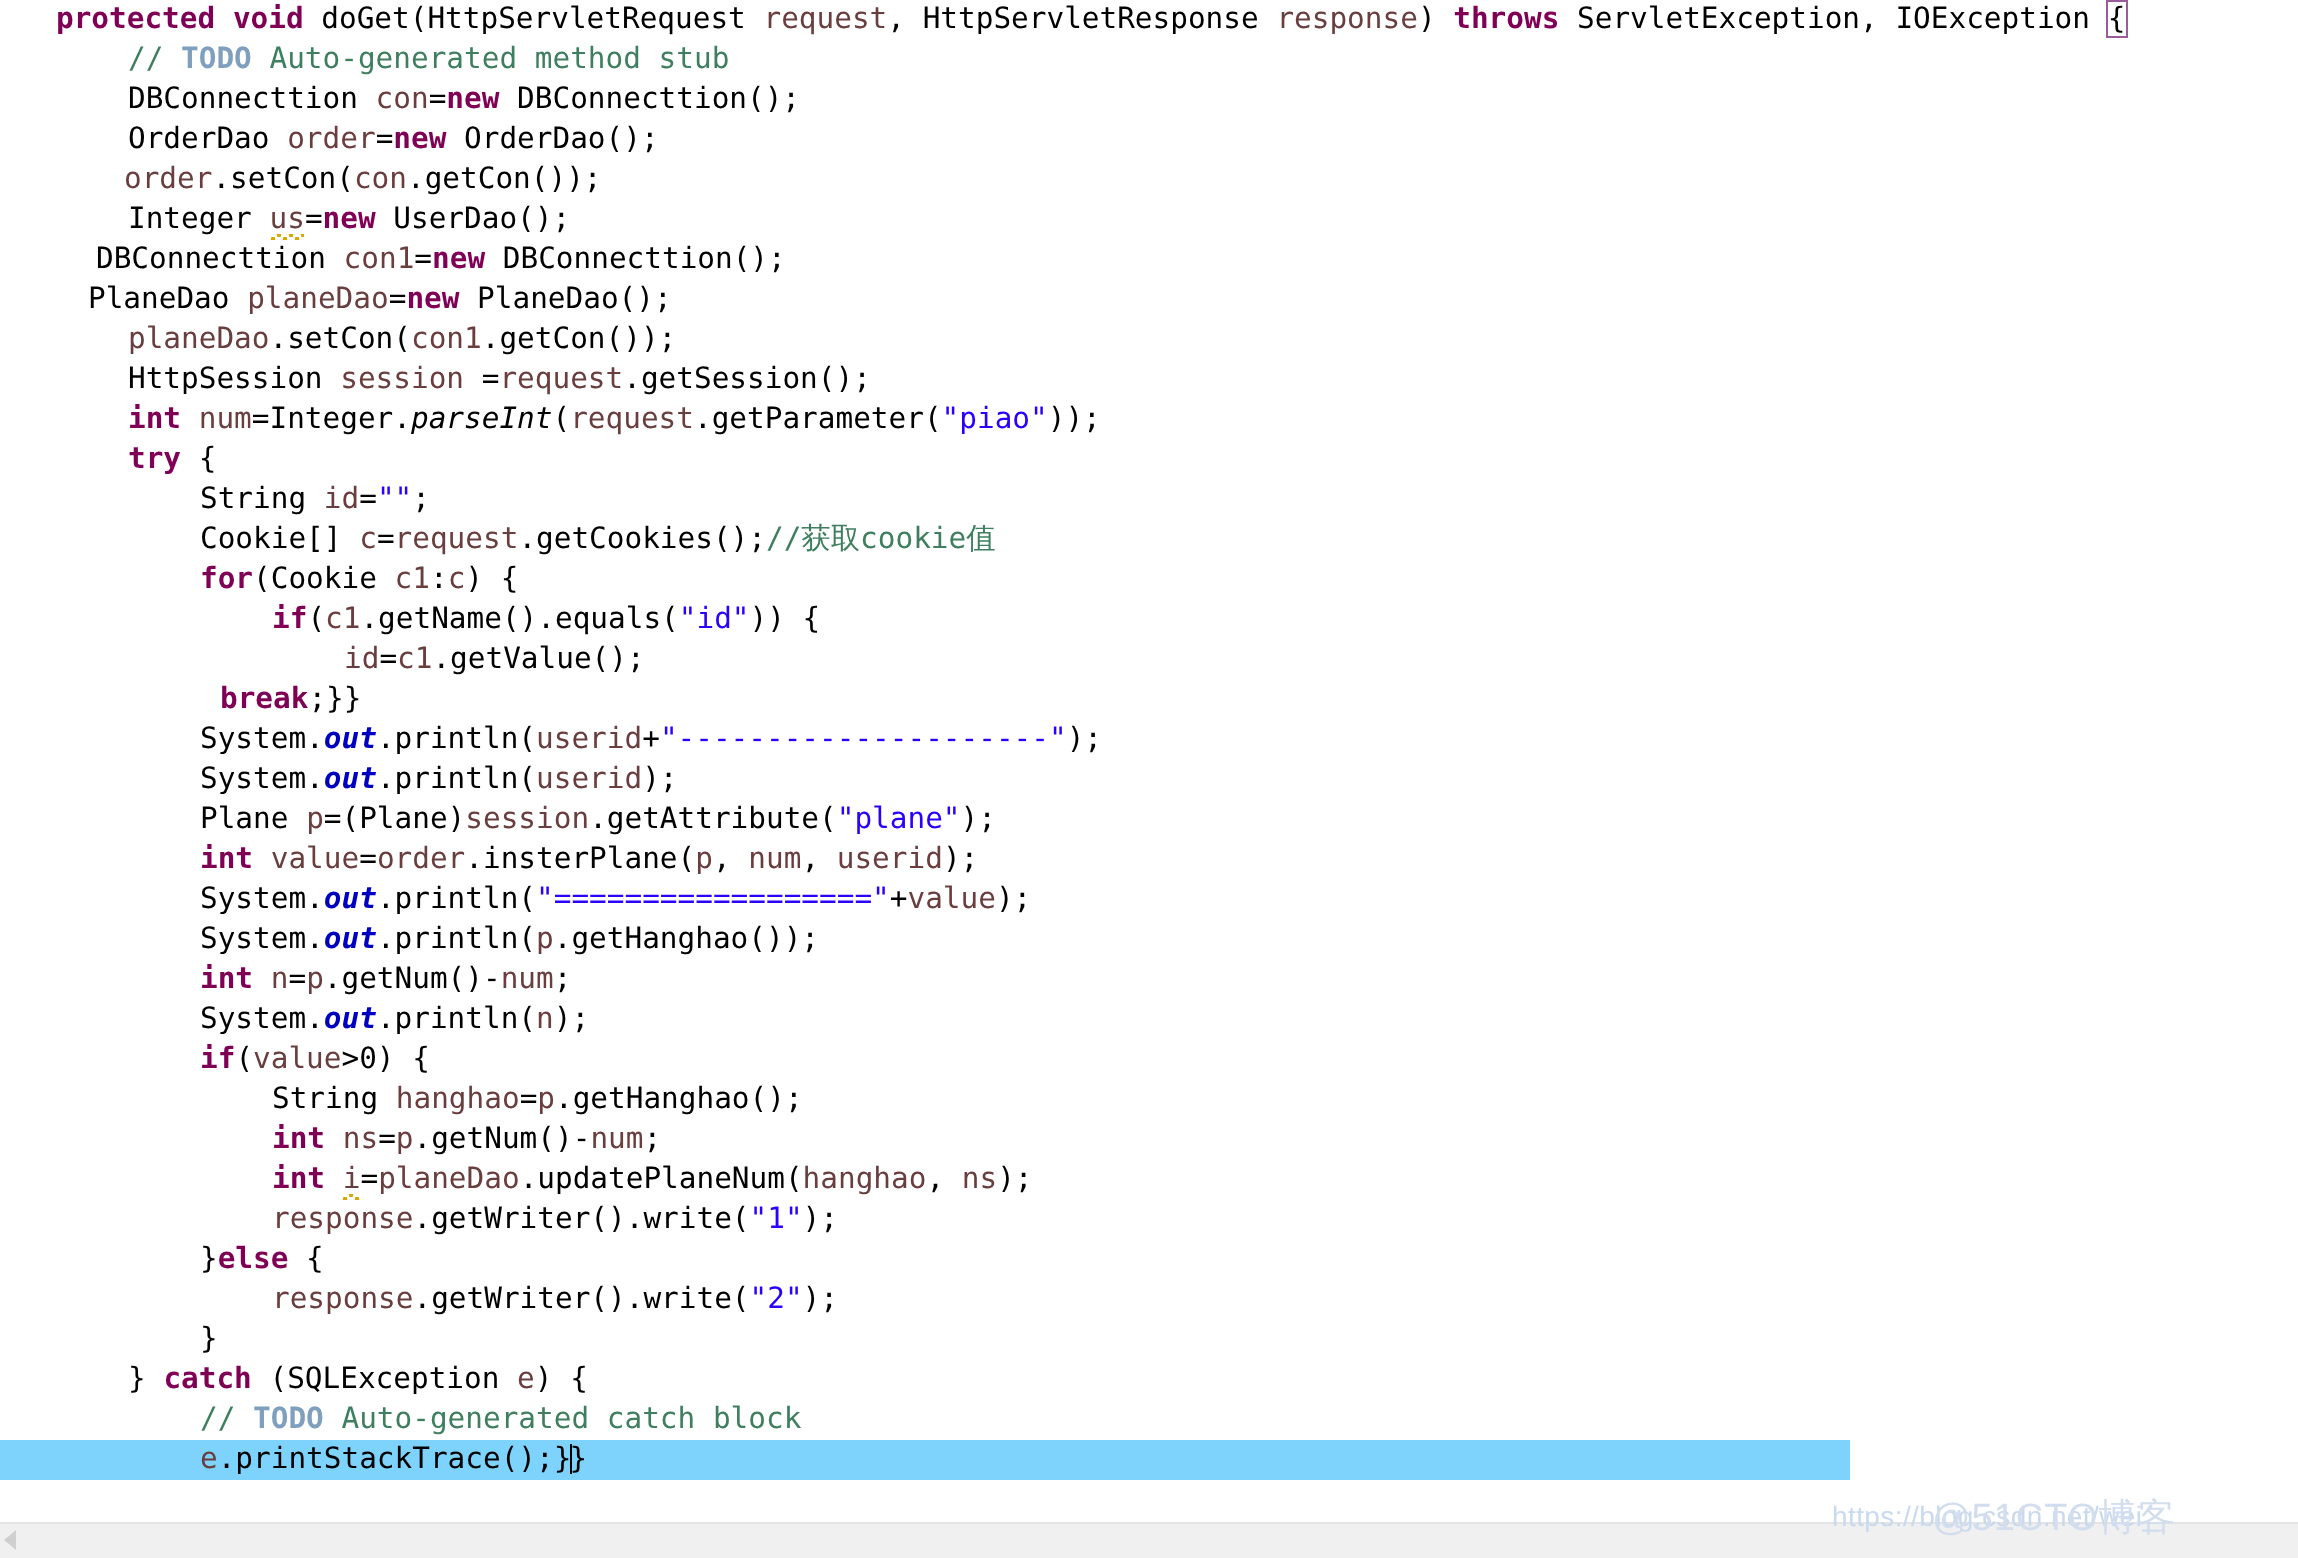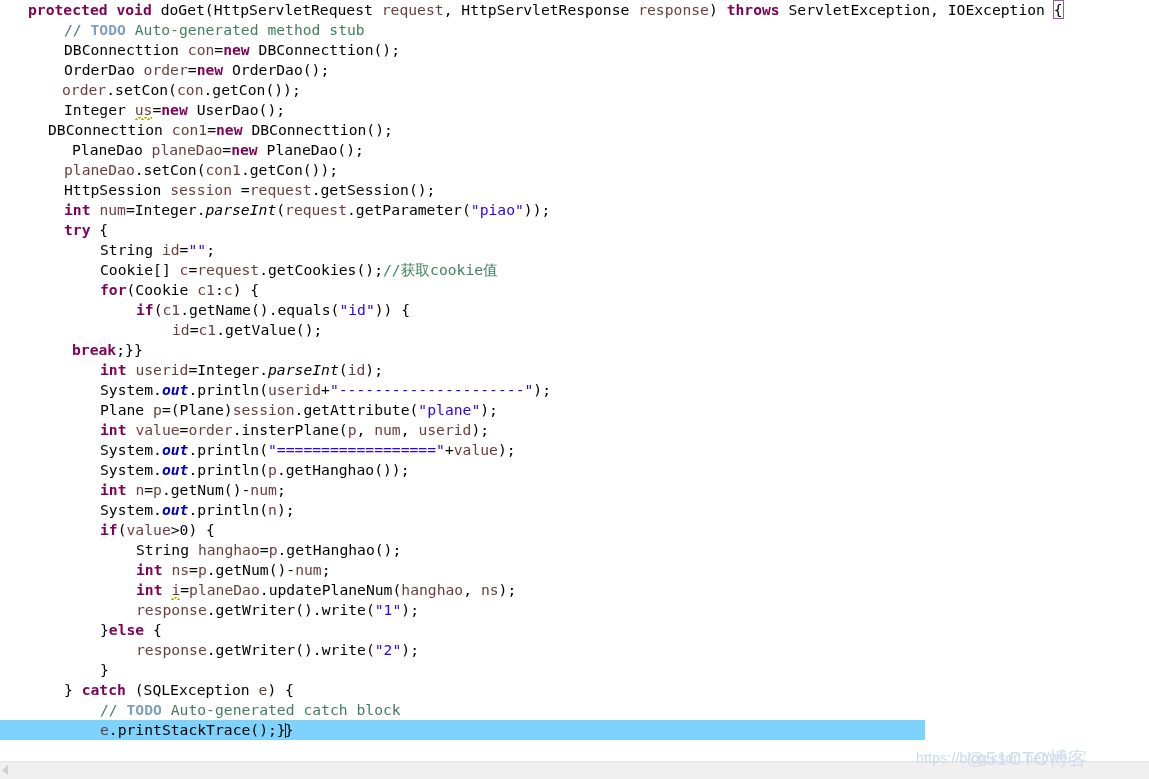--- a/index.html
+++ b/index.html
@@ -148,33 +148,33 @@
 <div id="editor">
 
   <div class="code-area" id="code-area">
       <div class="line"><span class="line-inner" style="padding-left: 28px;"><span class="kw">protected</span><span class="plain"> </span><span class="kw">void</span><span class="plain"> doGet(HttpServletRequest </span><span class="lvar">request</span><span class="plain">, HttpServletResponse </span><span class="lvar">response</span><span class="plain">) </span><span class="kw">throws</span><span class="plain"> ServletException, IOException </span><span class="brmatch">{</span></span></div>
       <div class="line"><span class="line-inner" style="padding-left: 64px;"><span class="cmt">// </span><span class="todo">TODO</span><span class="cmt"> Auto-generated method stub</span></span></div>
       <div class="line"><span class="line-inner" style="padding-left: 64px;"><span class="plain">DBConnecttion </span><span class="lvar">con</span><span class="plain">=</span><span class="kw">new</span><span class="plain"> DBConnecttion();</span></span></div>
       <div class="line"><span class="line-inner" style="padding-left: 64px;"><span class="plain">OrderDao </span><span class="lvar">order</span><span class="plain">=</span><span class="kw">new</span><span class="plain"> OrderDao();</span></span></div>
       <div class="line"><span class="line-inner" style="padding-left: 62px;"><span class="lvar">order</span><span class="plain">.setCon(</span><span class="lvar">con</span><span class="plain">.getCon());</span></span></div>
       <div class="line"><span class="line-inner" style="padding-left: 64px;"><span class="plain">Integer </span><span class="lvar warn">us</span><span class="plain">=</span><span class="kw">new</span><span class="plain"> UserDao();</span></span></div>
       <div class="line"><span class="line-inner" style="padding-left: 48px;"><span class="plain">DBConnecttion </span><span class="lvar">con1</span><span class="plain">=</span><span class="kw">new</span><span class="plain"> DBConnecttion();</span></span></div>
-      <div class="line"><span class="line-inner" style="padding-left: 72px;"><span class="plain">PlaneDao </span><span class="lvar">planeDao</span><span class="plain">=</span><span class="kw">new</span><span class="plain"> PlaneDao();</span></span></div>
+      <div class="line"><span class="line-inner" style="padding-left: 44px;"><span class="plain">PlaneDao </span><span class="lvar">planeDao</span><span class="plain">=</span><span class="kw">new</span><span class="plain"> PlaneDao();</span></span></div>
       <div class="line"><span class="line-inner" style="padding-left: 64px;"><span class="lvar">planeDao</span><span class="plain">.setCon(</span><span class="lvar">con1</span><span class="plain">.getCon());</span></span></div>
       <div class="line"><span class="line-inner" style="padding-left: 64px;"><span class="plain">HttpSession </span><span class="lvar">session</span><span class="plain"> =</span><span class="lvar">request</span><span class="plain">.getSession();</span></span></div>
       <div class="line"><span class="line-inner" style="padding-left: 64px;"><span class="kw">int</span><span class="plain"> </span><span class="lvar">num</span><span class="plain">=Integer.</span><span class="smeth">parseInt</span><span class="plain">(</span><span class="lvar">request</span><span class="plain">.getParameter(</span><span class="str">"piao"</span><span class="plain">));</span></span></div>
       <div class="line"><span class="line-inner" style="padding-left: 64px;"><span class="kw">try</span><span class="plain"> {</span></span></div>
       <div class="line"><span class="line-inner" style="padding-left: 100px;"><span class="plain">String </span><span class="lvar">id</span><span class="plain">=</span><span class="str">""</span><span class="plain">;</span></span></div>
       <div class="line"><span class="line-inner" style="padding-left: 100px;"><span class="plain">Cookie[] </span><span class="lvar">c</span><span class="plain">=</span><span class="lvar">request</span><span class="plain">.getCookies();</span><span class="cmt">//获取cookie值</span></span></div>
       <div class="line"><span class="line-inner" style="padding-left: 100px;"><span class="kw">for</span><span class="plain">(Cookie </span><span class="lvar">c1</span><span class="plain">:</span><span class="lvar">c</span><span class="plain">) {</span></span></div>
       <div class="line"><span class="line-inner" style="padding-left: 136px;"><span class="kw">if</span><span class="plain">(</span><span class="lvar">c1</span><span class="plain">.getName().equals(</span><span class="str">"id"</span><span class="plain">)) {</span></span></div>
       <div class="line"><span class="line-inner" style="padding-left: 172px;"><span class="lvar">id</span><span class="plain">=</span><span class="lvar">c1</span><span class="plain">.getValue();</span></span></div>
-      <div class="line"><span class="line-inner" style="padding-left: 72px;"><span class="kw">break</span><span class="plain">;}}</span></span></div>
-      <div class="line"><span class="line-inner" style="padding-left: 100px;"><span class="kw">int</span><span class="plain"> </span><span class="lvar">userid</span><span class="plain">=Integer.</span><span class="smeth">parseInt</span><span class="plain">(</span><span class="lvar">id</span><span class="plain">);</span></span></div>
+      <div class="line"><span class="line-inner" style="padding-left: 110px;"><span class="kw">break</span><span class="plain">;}}</span></span></div>
       <div class="line"><span class="line-inner" style="padding-left: 100px;"><span class="plain">System.</span><span class="field">out</span><span class="plain">.println(</span><span class="lvar">userid</span><span class="plain">+</span><span class="str">"---------------------"</span><span class="plain">);</span></span></div>
+      <div class="line"><span class="line-inner" style="padding-left: 100px;"><span class="plain">System.</span><span class="field">out</span><span class="plain">.println(</span><span class="lvar">userid</span><span class="plain">);</span></span></div>
       <div class="line"><span class="line-inner" style="padding-left: 100px;"><span class="plain">Plane </span><span class="lvar">p</span><span class="plain">=(Plane)</span><span class="lvar">session</span><span class="plain">.getAttribute(</span><span class="str">"plane"</span><span class="plain">);</span></span></div>
       <div class="line"><span class="line-inner" style="padding-left: 100px;"><span class="kw">int</span><span class="plain"> </span><span class="lvar">value</span><span class="plain">=</span><span class="lvar">order</span><span class="plain">.insterPlane(</span><span class="lvar">p</span><span class="plain">, </span><span class="lvar">num</span><span class="plain">, </span><span class="lvar">userid</span><span class="plain">);</span></span></div>
       <div class="line"><span class="line-inner" style="padding-left: 100px;"><span class="plain">System.</span><span class="field">out</span><span class="plain">.println(</span><span class="str">"=================="</span><span class="plain">+</span><span class="lvar">value</span><span class="plain">);</span></span></div>
       <div class="line"><span class="line-inner" style="padding-left: 100px;"><span class="plain">System.</span><span class="field">out</span><span class="plain">.println(</span><span class="lvar">p</span><span class="plain">.getHanghao());</span></span></div>
       <div class="line"><span class="line-inner" style="padding-left: 100px;"><span class="kw">int</span><span class="plain"> </span><span class="lvar">n</span><span class="plain">=</span><span class="lvar">p</span><span class="plain">.getNum()-</span><span class="lvar">num</span><span class="plain">;</span></span></div>
       <div class="line"><span class="line-inner" style="padding-left: 100px;"><span class="plain">System.</span><span class="field">out</span><span class="plain">.println(</span><span class="lvar">n</span><span class="plain">);</span></span></div>
       <div class="line"><span class="line-inner" style="padding-left: 100px;"><span class="kw">if</span><span class="plain">(</span><span class="lvar">value</span><span class="plain">&gt;0) {</span></span></div>
       <div class="line"><span class="line-inner" style="padding-left: 136px;"><span class="plain">String </span><span class="lvar">hanghao</span><span class="plain">=</span><span class="lvar">p</span><span class="plain">.getHanghao();</span></span></div>
       <div class="line"><span class="line-inner" style="padding-left: 136px;"><span class="kw">int</span><span class="plain"> </span><span class="lvar">ns</span><span class="plain">=</span><span class="lvar">p</span><span class="plain">.getNum()-</span><span class="lvar">num</span><span class="plain">;</span></span></div>
       <div class="line"><span class="line-inner" style="padding-left: 136px;"><span class="kw">int</span><span class="plain"> </span><span class="lvar warn">i</span><span class="plain">=</span><span class="lvar">planeDao</span><span class="plain">.updatePlaneNum(</span><span class="lvar">hanghao</span><span class="plain">, </span><span class="lvar">ns</span><span class="plain">);</span></span></div>

